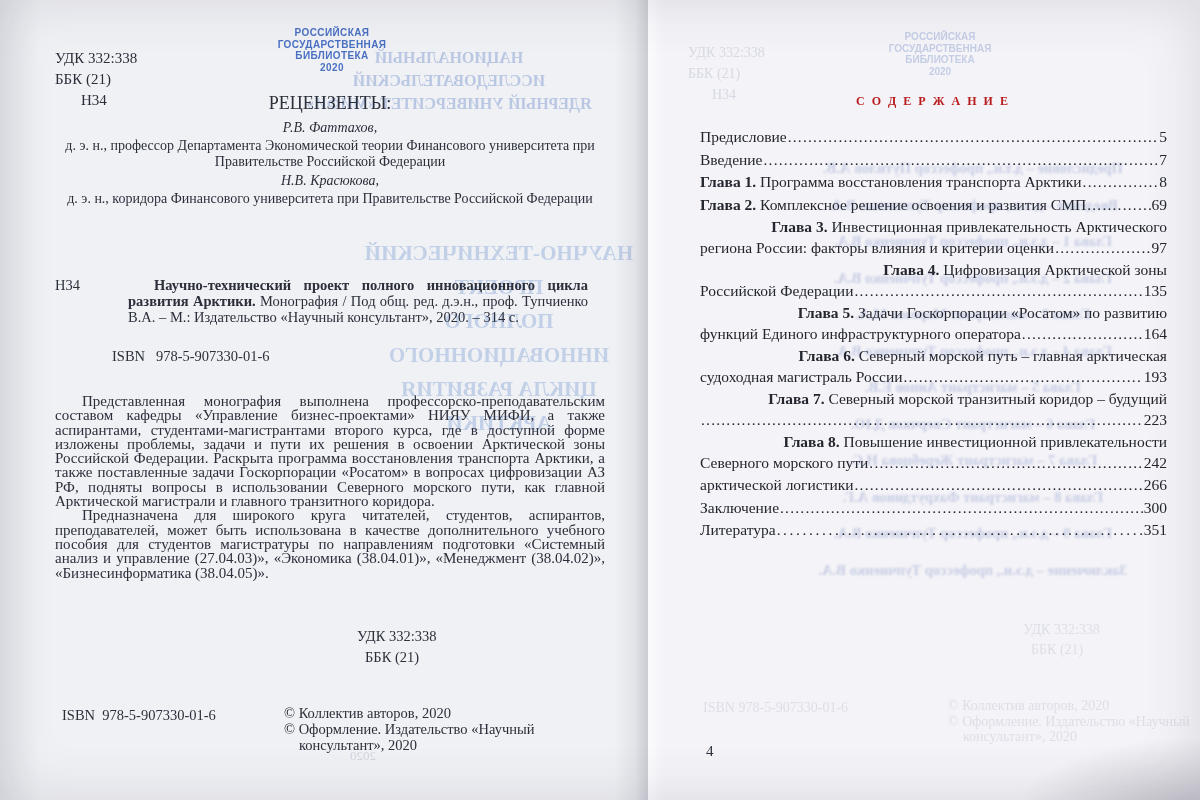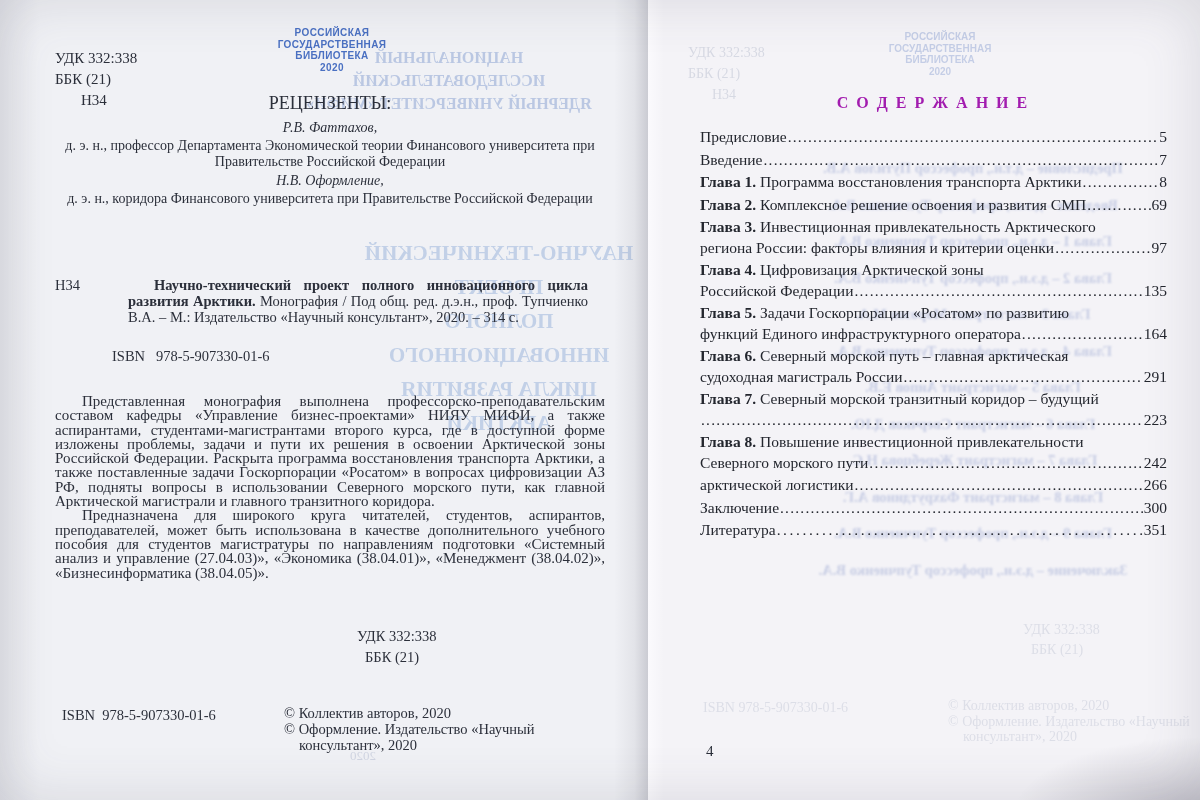--- a/index.html
+++ b/index.html
@@ -43,23 +43,23 @@
   .annotation{left:55px;top:394px;width:550px;font-size:15px;line-height:14.3px;text-align:justify;}
   .annotation p{margin:0;text-indent:27px;}
   .udk-bottom{left:357px;top:626px;font-size:14.5px;line-height:21px;}
   .udk-bottom .indent{padding-left:8px;}
   .isbn-bottom{left:62px;top:707px;font-size:14.5px;white-space:pre;}
   .copyright{left:284px;top:706px;font-size:14.5px;line-height:15.8px;}
   .copyright .indent{padding-left:15px;}
 
   
   .toc-heading{left:50px;top:94px;width:470px;text-align:center;font-weight:bold;
-     font-size:16px;letter-spacing:2px;color:#a21caf;}
+     font-size:12px;letter-spacing:2px;color:#b91c1c;}
   .toc{left:52px;top:127px;width:467px;font-size:15.5px;color:#23262e;}
-  .toc-entry{margin-bottom:2px;}
+  .toc-entry{margin-bottom:2px;text-align:right;}
   .toc-l1{line-height:20.5px;white-space:nowrap;}
   .toc-row{display:flex;align-items:baseline;line-height:20.5px;}
   .toc-text{white-space:nowrap;}
   .leader{flex:1;overflow:hidden;white-space:nowrap;letter-spacing:1.2px;margin:0 1px;}
   .leader.wide{letter-spacing:2.6px;}
   .toc-page{white-space:nowrap;}
   .folio{left:58px;top:743px;font-size:15px;color:#2b2f3a;}
 
   
   .ghost{position:absolute;pointer-events:none;}
@@ -112,21 +112,21 @@
         <div>ГОСУДАРСТВЕННАЯ</div>
         <div>БИБЛИОТЕКА</div>
         <div>2020</div>
       </div>
 
     <div class="t reviewers">
       <div class="rev-heading">РЕЦЕНЗЕНТЫ:</div>
       <div>
           <div class="rev-name">Р.В. Фаттахов,</div>
           <div class="rev-affil">д. э. н., профессор Департамента Экономической теории Финансового университета при Правительстве Российской Федерации</div>
-          <div class="rev-name">Н.В. Оформление,</div>
+          <div class="rev-name">Н.В. Красюкова,</div>
           <div class="rev-affil">д. э. н., коридора Финансового университета при Правительстве Российской Федерации</div>
         </div>
     </div>
 
     <div class="t catalog">
       <span class="code">Н34</span>
       <p><b>Научно-технический проект полного инновационного цикла развития Арктики.</b><span> Монография / Под общ. ред. д.э.н., проф. Тупчиенко В.А. – М.: Издательство «Научный консультант», 2020. – 314 с.</span></p>
     </div>
 
     <div class="t isbn-mid">ISBN   978-5-907330-01-6</div>
@@ -240,21 +240,21 @@
             <span class="toc-text">функций Единого инфраструктурного оператора</span>
             <span class="leader">....................................................................................................................................................................................................................................................................</span>
             <span class="toc-page">164</span>
           </div>
         </div>
         <div class="toc-entry">
           <div class="toc-l1"><b>Глава 6. </b>Северный морской путь – главная арктическая</div>
           <div class="toc-row">
             <span class="toc-text">судоходная магистраль России</span>
             <span class="leader">....................................................................................................................................................................................................................................................................</span>
-            <span class="toc-page">291</span>
+            <span class="toc-page">193</span>
           </div>
         </div>
         <div class="toc-entry">
           <div class="toc-l1"><b>Глава 7. </b>Северный морской транзитный коридор – будущий</div>
           <div class="toc-row">
             <span class="leader">....................................................................................................................................................................................................................................................................</span>
             <span class="toc-page">223</span>
           </div>
         </div>
         <div class="toc-entry">

